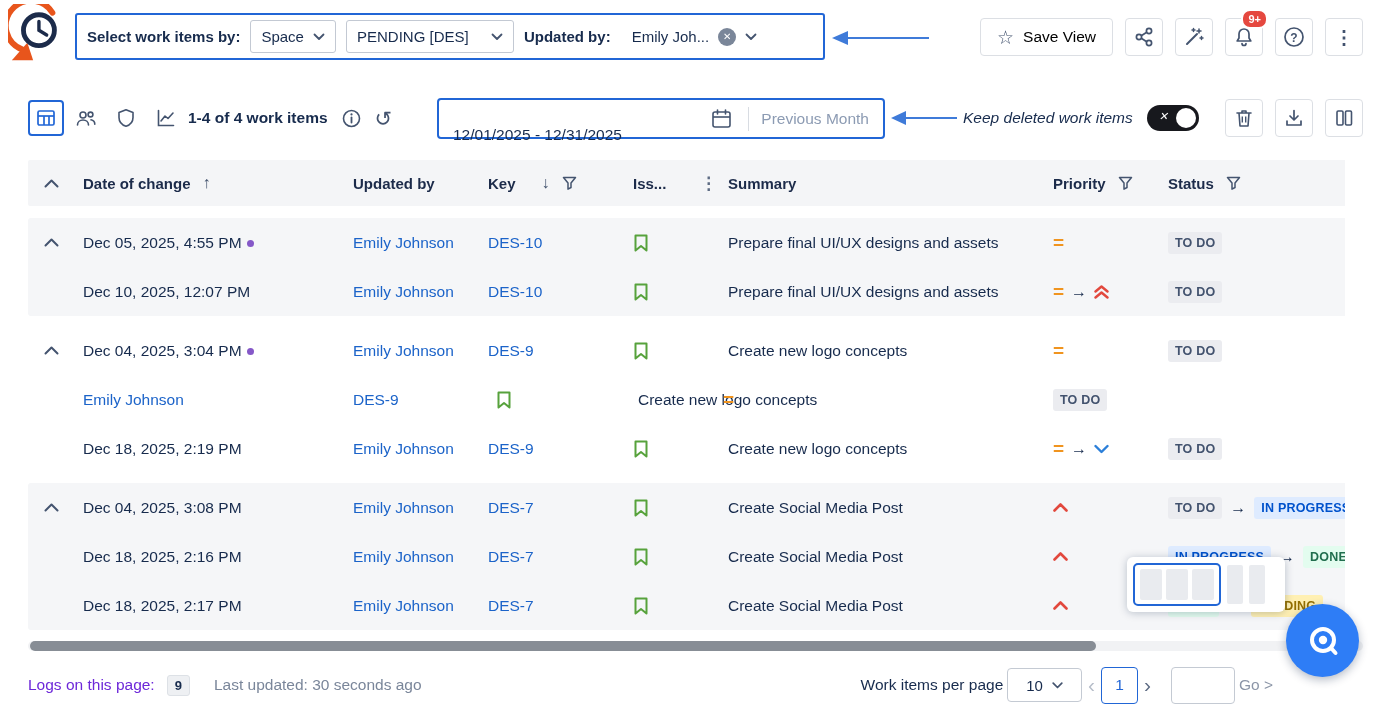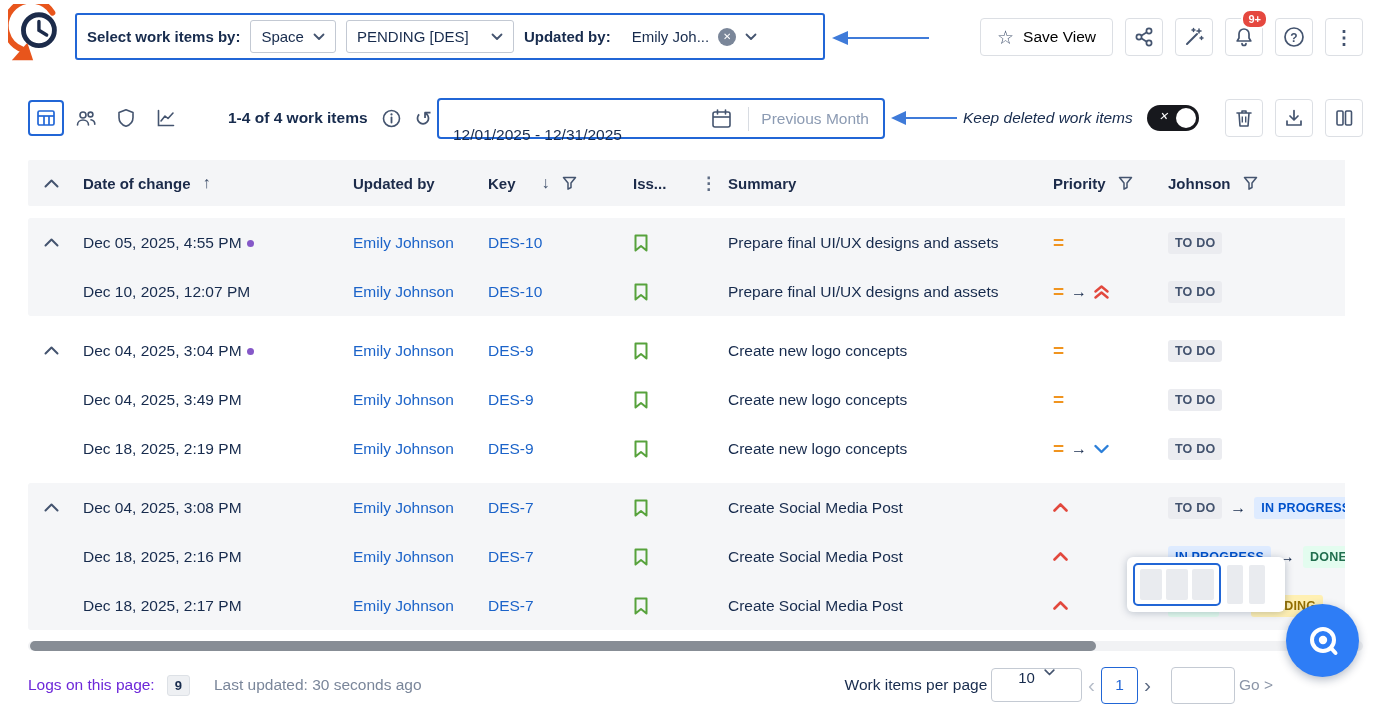--- a/index.html
+++ b/index.html
@@ -31,21 +31,21 @@
     font-size: 11px; font-weight: 700; padding: 2px 5px; border-radius: 9px; border: 2px solid #fff; }
 
   .arrow-annot { position: absolute; }
 
   
   .view-switch { position: absolute; left: 28px; top: 100px; display: flex; gap: 4px; align-items: center; }
   .view-btn { width: 36px; height: 36px; border: 2px solid transparent; border-radius: 4px; background: #fff;
     display: flex; align-items: center; justify-content: center; cursor: pointer; }
   .view-btn.active { border-color: #2166d6; }
   .count-wrap { position: absolute; left: 188px; top: 100px; height: 36px; display: flex; gap: 14px; align-items: center; }
-  .count-text { font-weight: 700; font-size: 15.5px; white-space: nowrap; margin-left: 40px; }
+  .count-text { font-weight: 700; font-size: 15.5px; white-space: nowrap; }
   .date-box { position: absolute; left: 437px; top: 98px; width: 448px; height: 41px;
     border: 2px solid #2166d6; border-radius: 4px; background: #fff;
     display: flex; align-items: center; padding: 0 14px; gap: 12px; }
   .date-text { font-size: 15.5px; white-space: nowrap; flex: 0 0 auto; cursor: pointer; margin-top: 32px; }
   .date-div { width: 1px; height: 24px; background: #d8dce2; margin-left: 4px; }
   .date-preset { color: #8c9bb3; font-size: 15.5px; white-space: nowrap; cursor: pointer; }
   .keep-deleted { position: absolute; left: 963px; top: 105px; display: flex; gap: 14px; align-items: center; font-style: italic; }
   .kd-label { font-size: 15.5px; white-space: nowrap; }
   .toggle { width: 52px; height: 26px; border-radius: 13px; background: #17181d; position: relative; cursor: pointer; }
   .toggle .x { position: absolute; left: 12px; top: 5px; color: #fff; font-size: 11px; }
@@ -105,21 +105,21 @@
   .footer { position: absolute; left: 0; right: 0; top: 664px; height: 42px; display: flex;
     align-items: center; justify-content: space-between; padding: 0 28px; }
   .f-left { display: flex; align-items: center; gap: 12px; }
   .logs-label { color: #6d28d9; font-size: 15.5px; }
   .logs-badge { background: #eef0f3; border: 1px solid #dde1e6; border-radius: 3px; color: #172b4d;
     font-size: 13px; font-weight: 700; padding: 2px 7px; }
   .last-updated { color: #7a869a; font-size: 15.5px; margin-left: 12px; }
   .f-right { display: flex; align-items: center; gap: 4px; margin-right: 90px; }
   .per-page-label { font-size: 15.5px; }
   .per-page-select { height: 34px; border: 1px solid #c4cad3; border-radius: 4px; background: #fff;
-    display: flex; gap: 9px; padding: 0 26px; cursor: pointer; }
+    display: flex; align-items: center; gap: 9px; padding: 0 18px; cursor: pointer; }
   .pg-prev { color: #b6bdc9; font-size: 21px; cursor: default; padding: 0 2px; }
   .pg-next { color: #5e6c84; font-size: 21px; cursor: pointer; padding: 0 2px; }
   .pg-current { width: 37px; height: 37px; border: 1px solid #2166d6; border-radius: 4px; color: #2166d6;
     display: flex; align-items: center; justify-content: center; font-size: 15.5px; cursor: pointer; }
   .goto-input { width: 64px; height: 37px; border: 1px solid #c4cad3; border-radius: 4px;
     font-family: "Liberation Sans", sans-serif; font-size: 15px; padding: 0 8px; margin-left: 14px; }
   .go-label { color: #8b95a7; font-size: 15.5px; cursor: pointer; }
 
   
   .fab { position: absolute; left: 1286px; top: 604px; width: 73px; height: 73px; border-radius: 50%;
@@ -335,21 +335,21 @@
         </div>
         <div class="hcell pad">
           <span>Priority</span>
           <span class="funnel">
             <svg width="15" height="14" viewBox="0 0 15 14">
                 <path d="M1.5 1.5h12L9 7v4.5l-3 1.7V7z" fill="none" stroke="#44546f" stroke-width="1.5" stroke-linejoin="round"></path>
               </svg>
           </span>
         </div>
         <div class="hcell pad">
-          <span>Johnson</span>
+          <span>Status</span>
           <span class="funnel">
             <svg width="15" height="14" viewBox="0 0 15 14">
                 <path d="M1.5 1.5h12L9 7v4.5l-3 1.7V7z" fill="none" stroke="#44546f" stroke-width="1.5" stroke-linejoin="round"></path>
               </svg>
           </span>
         </div>
       </div>
 
       <div class="t-group alt">
         <div class="t-grid t-row">
@@ -425,23 +425,20 @@
           <div class="cell summary-cell">Create new logo concepts</div>
           <div class="cell prio-cell">
             <span class="prio-med">=</span>
           </div>
           <div class="cell status-cell">
             <span class="badge st-todo">TO DO</span>
           </div>
         </div>
         <div class="t-grid t-row">
           <div class="chev-col"></div>
-          <div class="cell date-cell">
-              <span>Dec 04, 2025, 3:49 PM</span>
-            </div>
           <div class="cell"><a class="lnk">Emily Johnson</a></div>
           <div class="cell"><a class="lnk">DES-9</a></div>
           <div class="cell type-cell">
               <svg width="16" height="18" viewBox="0 0 16 18">
                 <path d="M2.5 1.5h11v15L8 12 2.5 16.5z" fill="none" stroke="#57a23c" stroke-width="2" stroke-linejoin="round"></path>
               </svg>
             </div>
           <div class="cell summary-cell">Create new logo concepts</div>
           <div class="cell prio-cell">
             <span class="prio-med">=</span>

